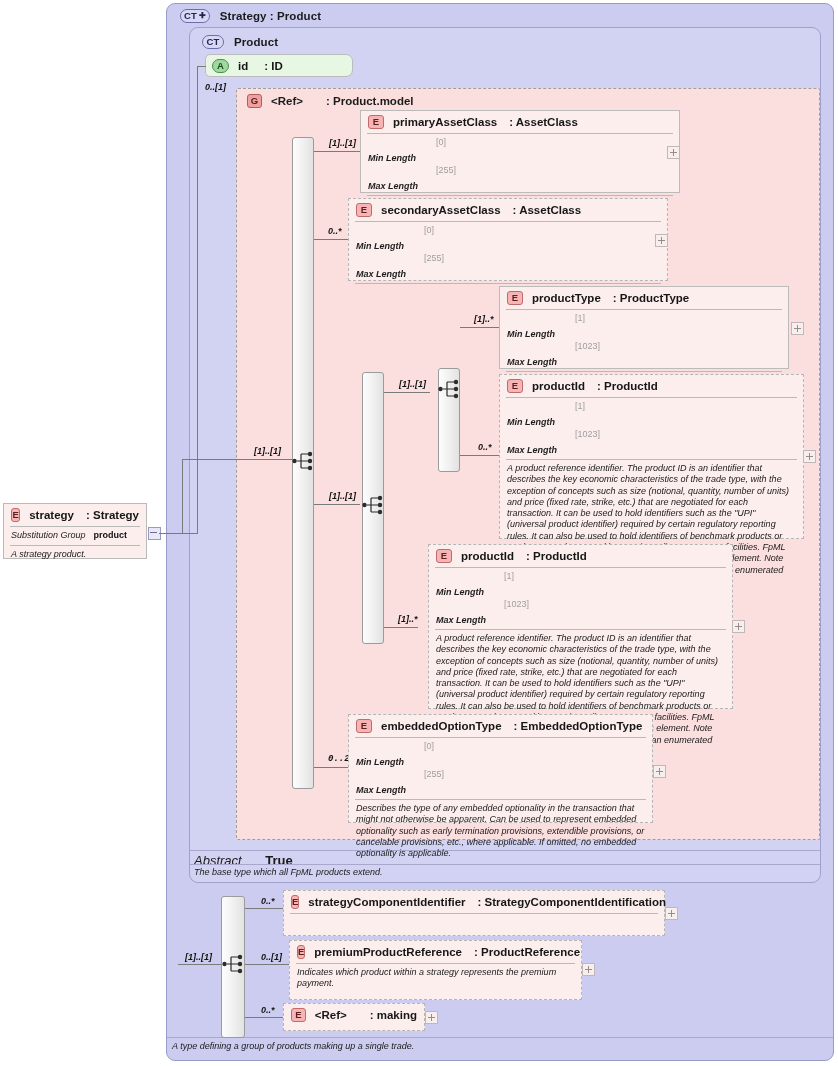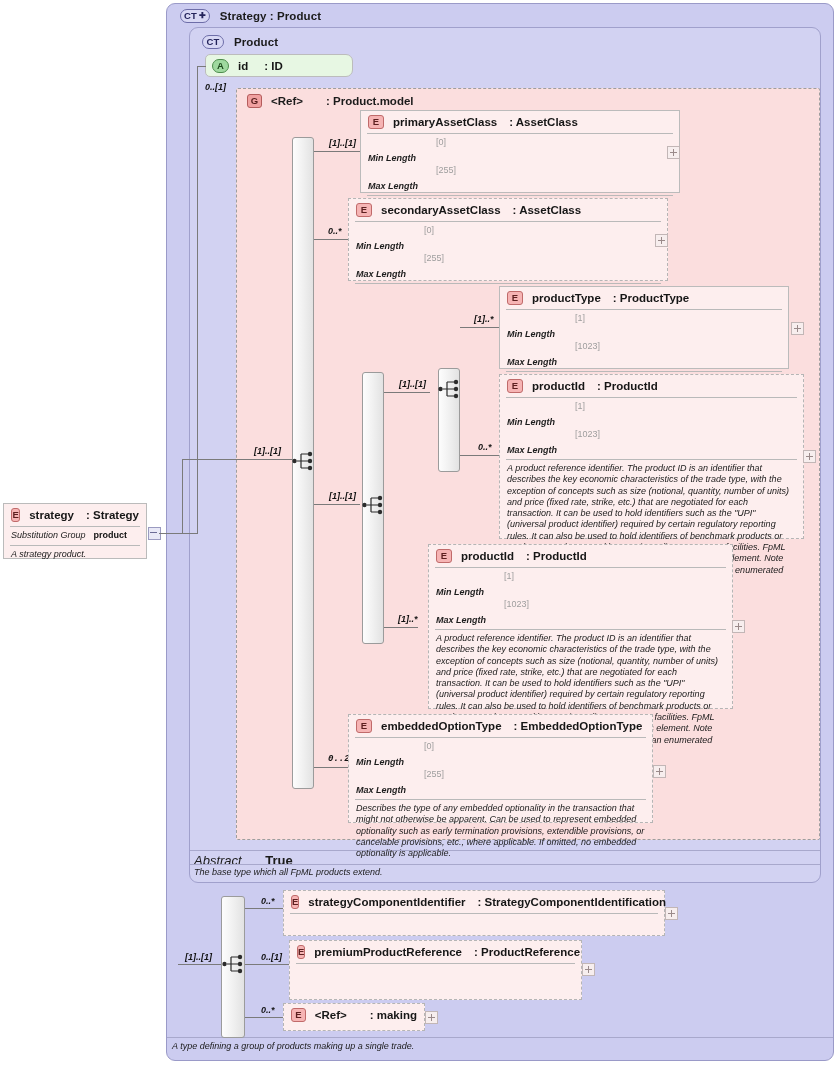--- a/index.html
+++ b/index.html
@@ -458,20 +458,21 @@
   </div>
   <div class="plusbox" style="left:665px;top:907px;"></div>
 
   <div class="abs el-box dashed" style="left:289px;top:940px;width:293px;height:60px;">
     <div class="el-title">
       <span class="badge badge-e">E</span>
       <span>premiumProductReference</span>
       <span class="tname">: ProductReference</span>
     </div>
     <div class="sep"></div>
+    <div class="doc">Indicates which product within a strategy represents the premium payment.</div>
   </div>
   <div class="plusbox" style="left:582px;top:963px;"></div>
 
   <div class="abs el-box dashed" style="left:283px;top:1003px;width:142px;height:28px;">
     <div class="el-title">
       <span class="badge badge-e">E</span>
       <span>&lt;Ref&gt;</span>
       <span class="tname" style="margin-left:14px;">: making</span>
     </div>
   </div>

